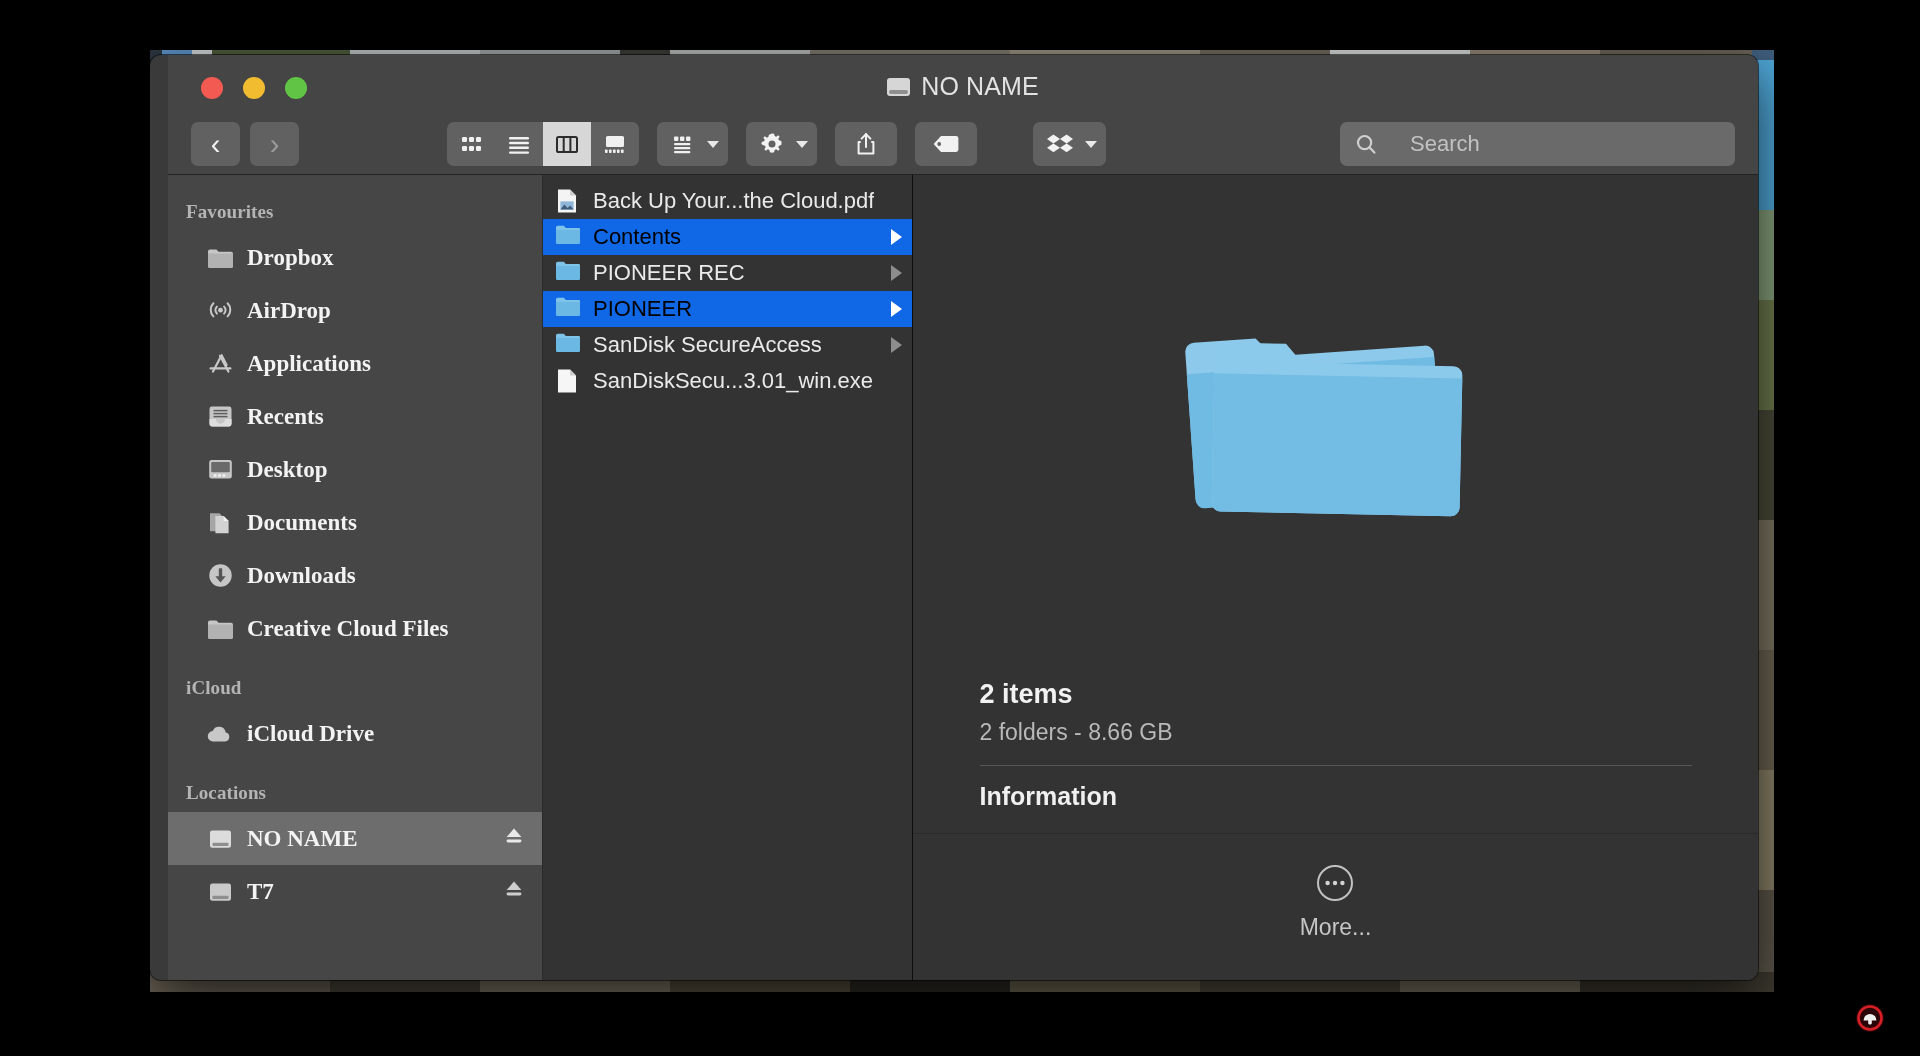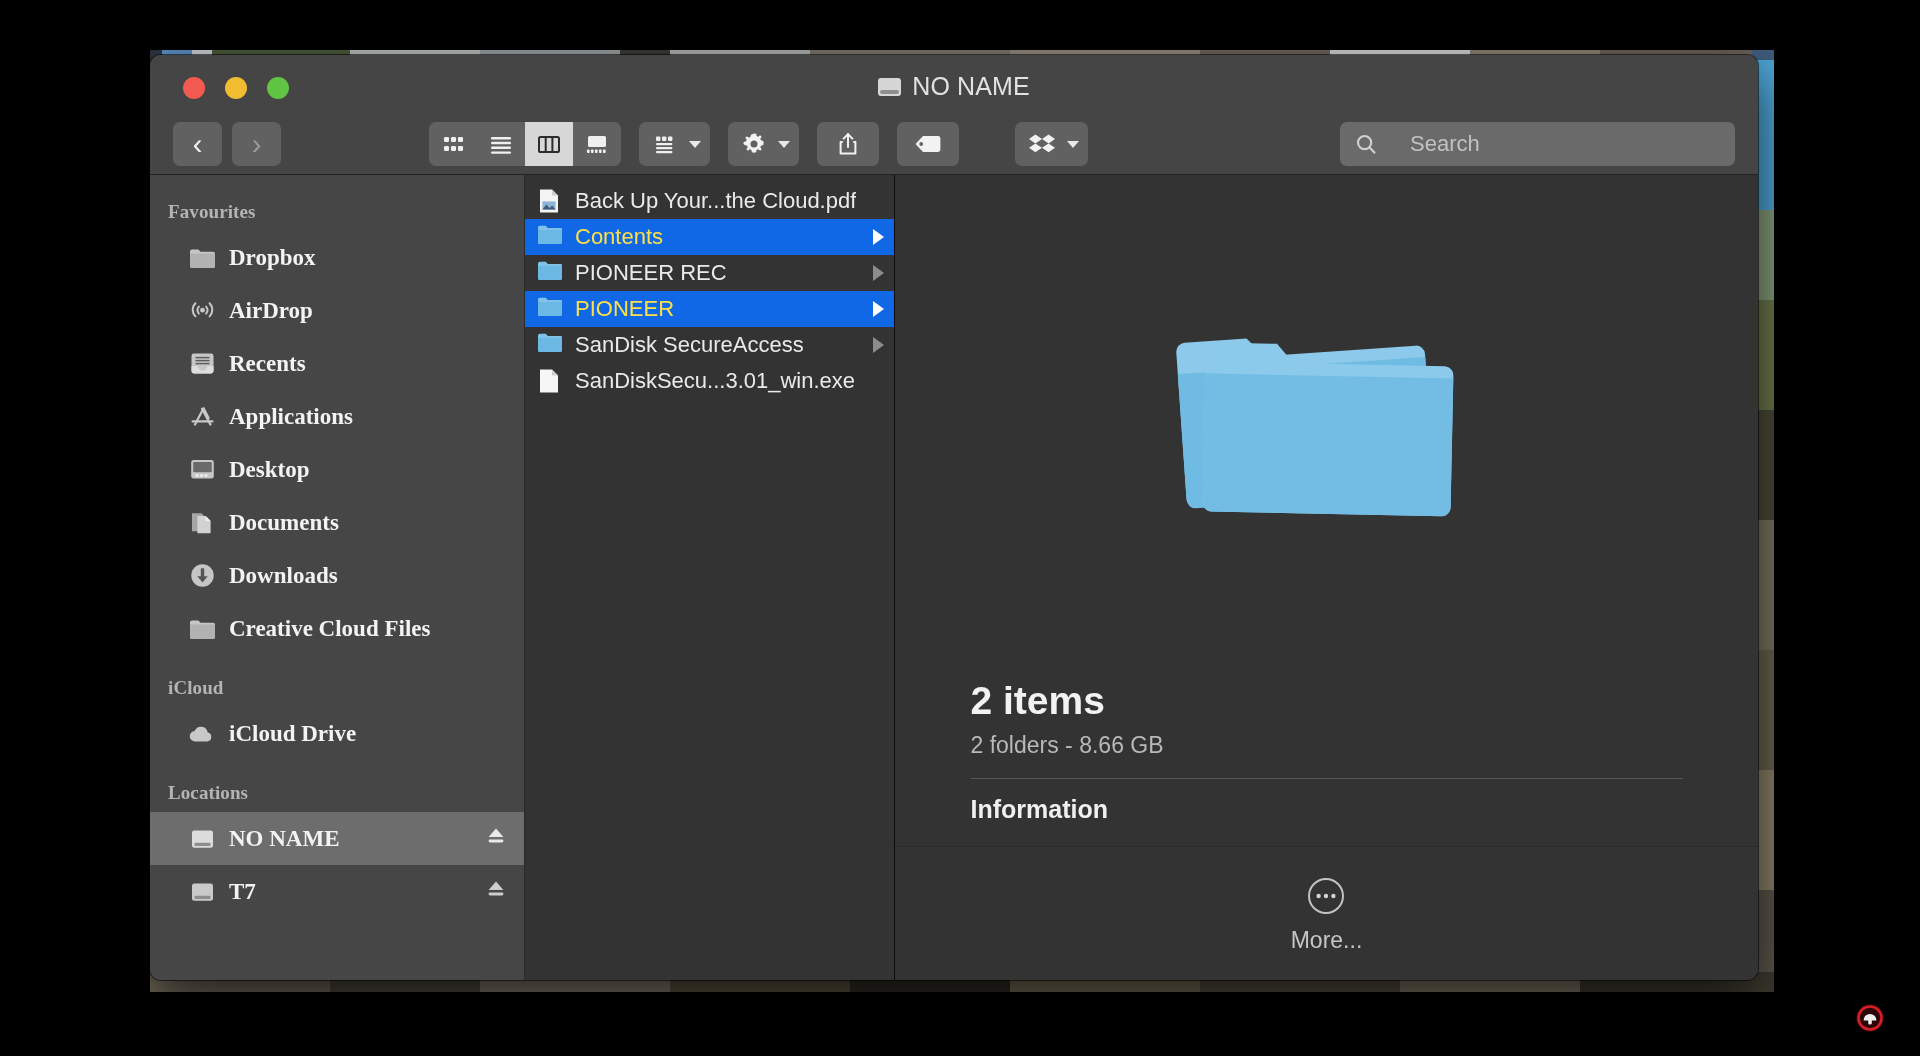--- a/index.html
+++ b/index.html
@@ -32,20 +32,21 @@
       linear-gradient(90deg,#6d6557 0 180px,#4a453b 180px 330px,#7d7464 330px 520px,
       #57503f 520px 700px,#2e2b24 700px 860px,#706853 860px 1050px,
       #514b3d 1050px 1250px,#7b7260 1250px 1430px,#3e3a30 1430px 1624px);
   }
 
   
   #finder{
     position:absolute; left:150px; top:55px; width:1608px; height:925px;
     background:#3a3a3a; border-radius:11px; overflow:hidden;
     box-shadow:0 18px 54px rgba(0,0,0,.72), 0 0 0 1px rgba(0,0,0,.55);
+    padding-left:18px;
   }
 
   
   #chrome{
     height:120px; background:#454545;
     border-bottom:1px solid #232323; position:relative;
   }
   #traffic{ position:absolute; left:33px; top:22px; display:flex; gap:20px; }
   .light{ width:22px; height:22px; border-radius:50%; }
   .light.red{ background:#f35b52; }
@@ -128,34 +129,34 @@
 
   
   #column{
     width:370px; background:#333333; border-right:1px solid #0d0d0d;
     padding-top:8px; overflow:hidden;
   }
   .f-row{
     display:flex; align-items:center; gap:12px; height:36px;
     padding:0 10px 0 12px; color:#eaeaea; font-size:22px; cursor:default;
   }
-  .f-row.sel{ background:#1168e6; color:#fde047; }
+  .f-row.sel{ background:#1168e6; color:#000000; }
   .f-ic{ width:26px; height:26px; flex:none; }
   .f-name{ white-space:nowrap; overflow:hidden; text-overflow:ellipsis; }
   .arrow{ margin-left:auto; width:0;height:0;
     border-top:8px solid transparent;border-bottom:8px solid transparent;
     border-left:11px solid #8d8d8d; }
   .f-row.sel .arrow{ border-left-color:#ffffff; }
 
   
   #preview{ flex:1; background:#333333; display:flex; flex-direction:column;
             align-items:center; padding-top:4px; }
   #thumb{ width:100%; height:500px; display:flex; align-items:center; justify-content:center; }
   #meta{ width:712px; }
-  #meta .count{ font-size:39px; font-weight:700; color:#f2f2f2; }
+  #meta .count{ font-size:27px; font-weight:700; color:#f2f2f2; }
   #meta .sub{ font-size:23px; color:#b9b9b9; margin-top:9px; }
   #meta hr{ border:0; border-top:1px solid #565656; margin:19px 0 16px; }
   #meta .infohdr{ font-size:25px; font-weight:700; color:#f0f0f0; }
   #more-divider{ width:100%; border-top:1px solid #2a2a2a; margin-top:22px; }
   #more{ margin-top:28px; display:flex; flex-direction:column; align-items:center; gap:10px; cursor:default; }
   #more .lbl{ font-size:23px; color:#c6c6c6; }
 
   
   #wm{ position:absolute; right:28px; bottom:16px; width:44px; height:44px;
        display:flex; align-items:center; justify-content:center; }
@@ -346,44 +347,44 @@
                 <path d="M17.1 16.6a4.9 4.9 0 0 0 0-7"></path>
               </g>
               <circle cx="13.5" cy="13.2" r="2.4" fill="#c9c9c9"></circle>
             </svg>
           </span>
           <span class="sb-label">AirDrop</span>
         </div>
 
         <div class="sb-row">
           <span class="sb-ic">
+            <svg width="27" height="27" viewBox="0 0 27 27">
+              <g fill="none" stroke="#c9c9c9" stroke-width="2.2" stroke-linecap="round" stroke-linejoin="round">
+                <path d="M6 21.5L14.6 5.2 19.6 15"></path>
+                <path d="M21.4 21.5L13 5.8"></path>
+                <line x1="3.6" y1="18.4" x2="23.4" y2="18.4"></line>
+              </g>
+            </svg>
+          </span>
+          <span class="sb-label">Applications</span>
+        </div>
+
+        <div class="sb-row">
+          <span class="sb-ic">
             <svg width="27" height="25" viewBox="0 0 27 25">
               <rect x="2.5" y="2.5" width="22" height="20" rx="2.4" fill="#c6c6c6"></rect>
               <g stroke="#5c5c5c" stroke-width="1.5">
                 <line x1="6.5" y1="6.6" x2="20.5" y2="6.6"></line>
                   <line x1="6.5" y1="9.6" x2="20.5" y2="9.6"></line>
                 <line x1="6.5" y1="12.6" x2="20.5" y2="12.6"></line>
               </g>
               <path d="M2.5 15h6.3a4.7 4.7 0 0 0 9.4 0h6.3v5.1a2.4 2.4 0 0 1-2.4 2.4H4.9a2.4 2.4 0 0 1-2.4-2.4z" fill="#dedede"></path>
             </svg>
           </span>
           <span class="sb-label">Recents</span>
-        </div>
-
-        <div class="sb-row">
-          <span class="sb-ic">
-            <svg width="27" height="27" viewBox="0 0 27 27">
-              <g fill="none" stroke="#c9c9c9" stroke-width="2.2" stroke-linecap="round" stroke-linejoin="round">
-                <path d="M6 21.5L14.6 5.2 19.6 15"></path>
-                <path d="M21.4 21.5L13 5.8"></path>
-                <line x1="3.6" y1="18.4" x2="23.4" y2="18.4"></line>
-              </g>
-            </svg>
-          </span>
-          <span class="sb-label">Applications</span>
         </div>
 
         <div class="sb-row">
           <span class="sb-ic">
             <svg width="27" height="23" viewBox="0 0 27 23">
               <rect x="2.2" y="2" width="22.6" height="18.6" rx="2.4" fill="#c6c6c6"></rect>
               <rect x="4.2" y="4" width="18.6" height="10.2" rx="1.2" fill="#6a6a6a"></rect>
               <g fill="#f0f0f0">
                   <rect x="6.6" y="16.3" width="3" height="2.4" rx=".6"></rect>
                   <rect x="11" y="16.3" width="3" height="2.4" rx=".6"></rect>

